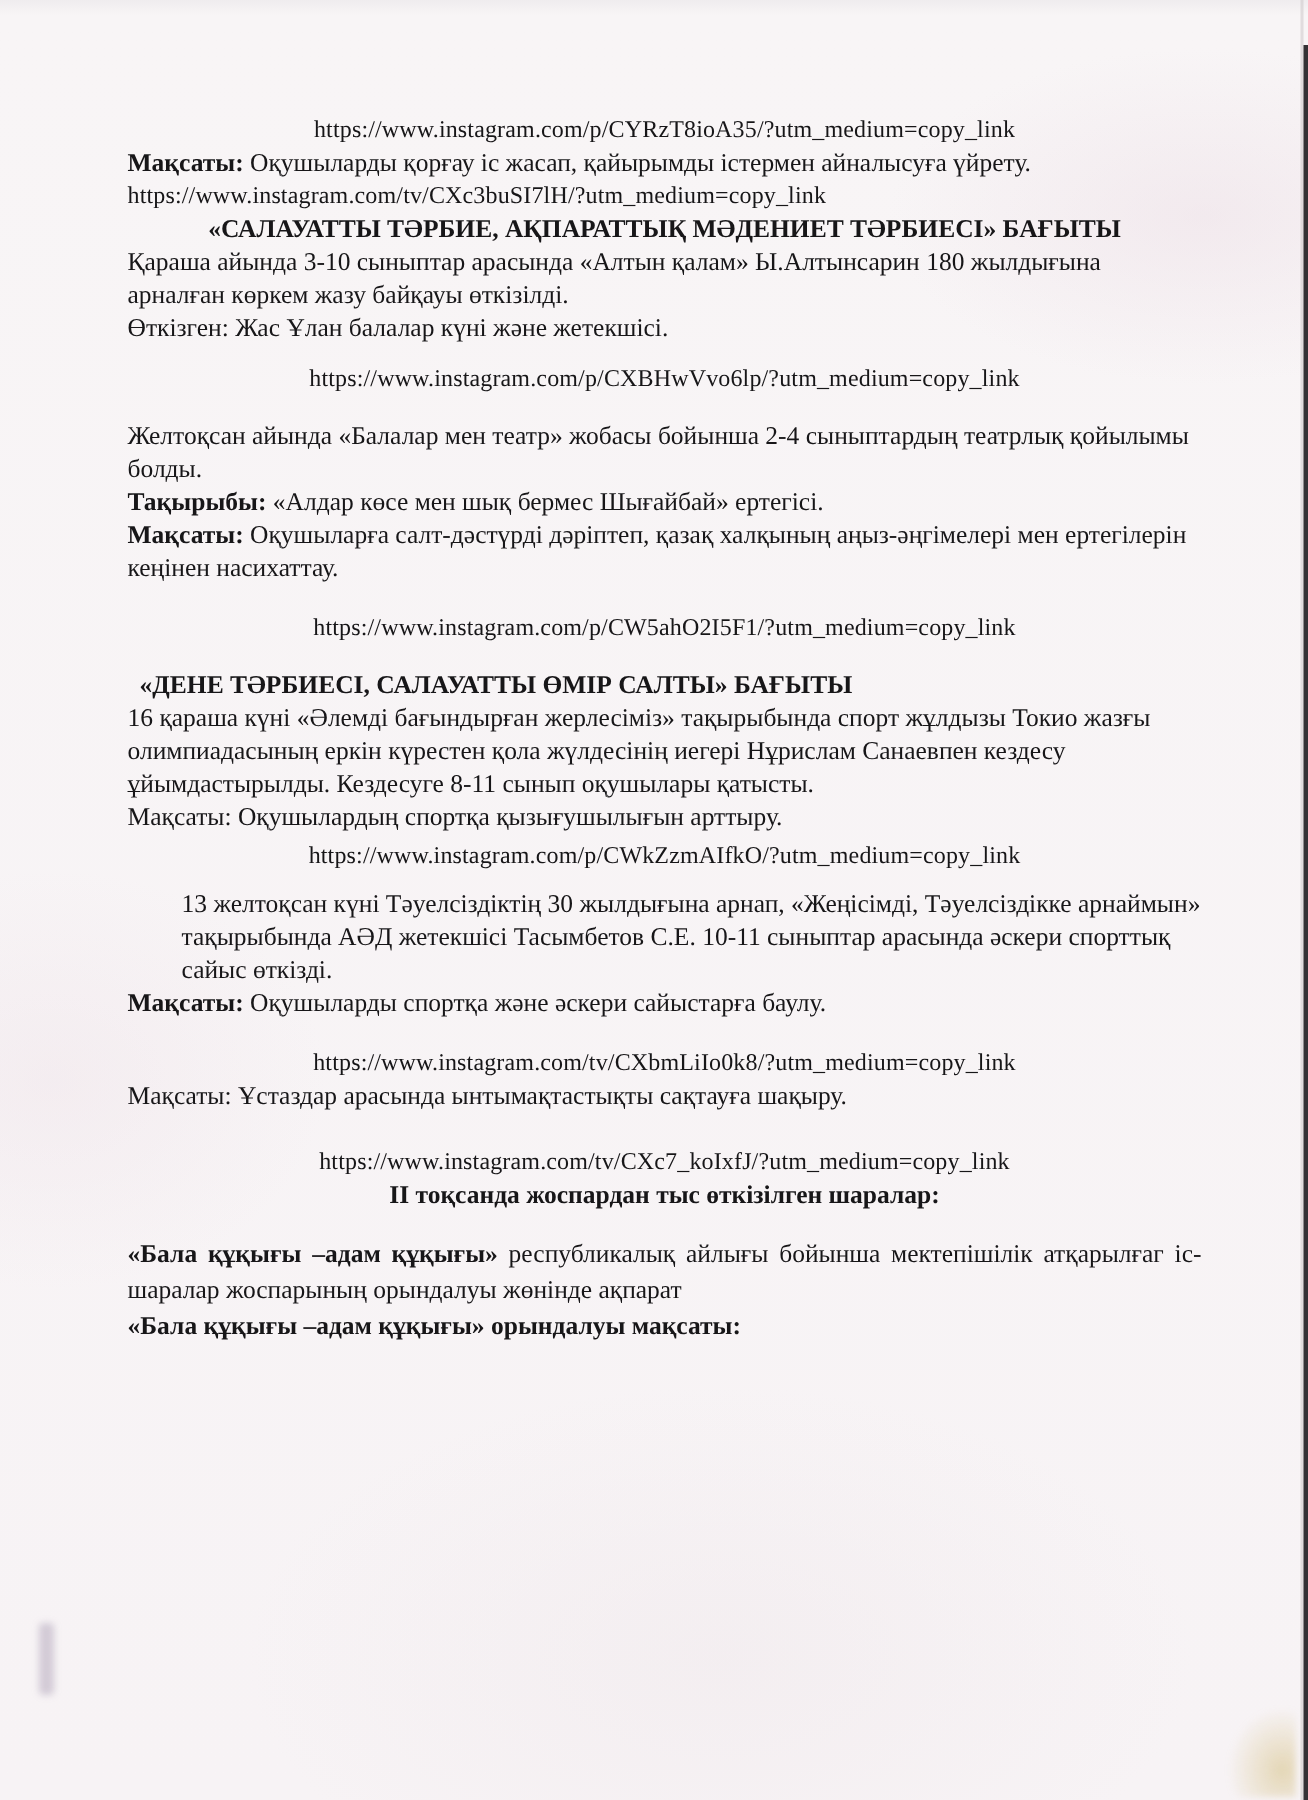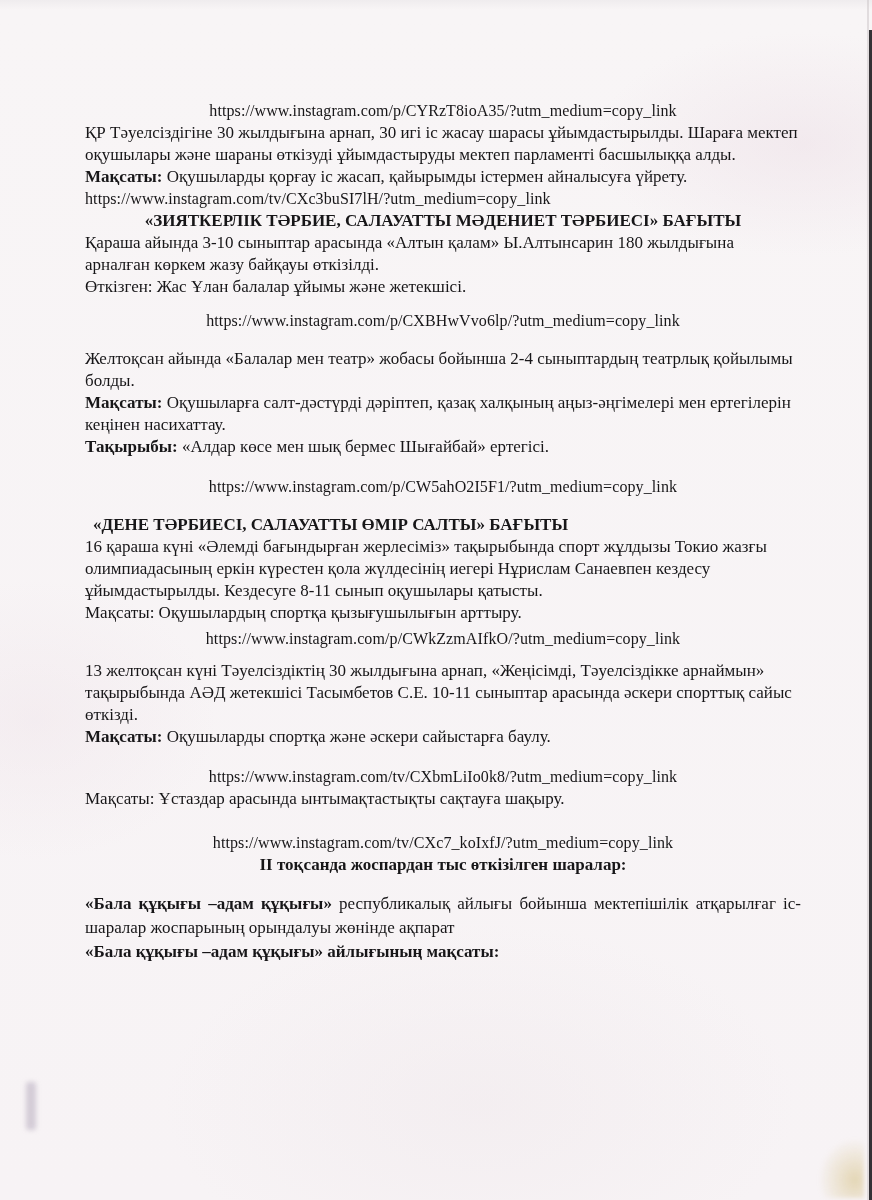--- a/index.html
+++ b/index.html
@@ -17,34 +17,34 @@
     color:#171618;
   }
   .scan-edge-right{position:absolute;top:30px;right:0;width:3px;height:1170px;background:#232124;opacity:.92;}
   .scan-edge-right-soft{position:absolute;top:0;right:3px;width:2px;height:1200px;background:#c9c3c6;opacity:.5;}
   .smudge-bottom-right{position:absolute;right:8px;bottom:2px;width:46px;height:60px;
     background:radial-gradient(ellipse at 80% 70%, rgba(205,180,105,.45), rgba(205,180,105,0) 70%);
     filter:blur(2px);}
   .ghost-left{position:absolute;left:26px;top:1082px;width:10px;height:48px;
     background:rgba(120,100,135,.28);filter:blur(2.5px);border-radius:3px;}
   .content{
-    position:absolute;left:85px;top:100px;width:716px;
+    position:absolute;left:85px;top:76px;width:716px;
     font-size:17px;line-height:22px;
   }
   p{margin:0;}
   .url{font-size:16px;letter-spacing:.1px;}
   .center{text-align:center;}
   b,.b{font-weight:bold;}
   .h{font-weight:bold;}
   .mt-url3{margin-top:12px;}
   .mt-p5{margin-top:16px;}
   .mt-url4{margin-top:18px;}
   .mt-h2{margin-top:16px;}
   .mt-url5{margin-top:4px;}
-  .mt-p10{margin-top:10px;}
+  .mt-p10{margin-top:10px;margin-left:36px;}
   .mt-url6{margin-top:18px;}
   .mt-p12{margin-top:12px;}
   .mt-url7{margin-top:22px;}
   .mt-p14{margin-top:16px;}
   .mt-p15{margin-top:16px;}
   .bottom{line-height:24px;}
   .just{text-align:justify;}
   .indent{text-indent:24px;}
   .pad-l{padding-left:8px;}
 </style>
@@ -53,48 +53,47 @@
 
 <div class="page">
   <div class="scan-edge-right-soft"></div>
   <div class="scan-edge-right"></div>
   <div class="smudge-bottom-right"></div>
   <div class="ghost-left"></div>
 
   <div class="content">
 
     <p class="url center">https://www.instagram.com/p/CYRzT8ioA35/?utm_medium=copy_link</p>
-    <p>ҚР Тәуелсіздігіне 30 жылдығына арнап, 30 игі іс жасау шарасы ұйымдастырылды. Шараға мектеп оқушылары және шараны өткізуді ұйымдастыруды мектеп парламенті басшылыққа алды.</p>
     <p><b>Мақсаты:</b><span> Оқушыларды қорғау іс жасап, қайырымды істермен айналысуға үйрету.</span></p>
     <p class="url">https://www.instagram.com/tv/CXc3buSI7lH/?utm_medium=copy_link</p>
 
-    <p class="h center">«ЗИЯТКЕРЛІК ТӘРБИЕ, САЛАУАТТЫ МӘДЕНИЕТ ТӘРБИЕСІ» БАҒЫТЫ</p>
+    <p class="h center">«САЛАУАТТЫ ТӘРБИЕ, АҚПАРАТТЫҚ МӘДЕНИЕТ ТӘРБИЕСІ» БАҒЫТЫ</p>
     <p>Қараша айында 3-10 сыныптар арасында «Алтын қалам» Ы.Алтынсарин 180 жылдығына арналған көркем жазу байқауы өткізілді.</p>
-    <p>Өткізген: Жас Ұлан балалар ұйымы және жетекшісі.</p>
+    <p>Өткізген: Жас Ұлан балалар күні және жетекшісі.</p>
 
     <p class="url center mt-url3">https://www.instagram.com/p/CXBHwVvo6lp/?utm_medium=copy_link</p>
 
     <p class="mt-p5">Желтоқсан айында «Балалар мен театр» жобасы бойынша 2-4 сыныптардың театрлық қойылымы болды.</p>
+    <p><b>Тақырыбы:</b><span> «Алдар көсе мен шық бермес Шығайбай» ертегісі.</span></p>
     <p><b>Мақсаты:</b><span> Оқушыларға салт-дәстүрді дәріптеп, қазақ халқының аңыз-әңгімелері мен ертегілерін кеңінен насихаттау.</span></p>
-    <p><b>Тақырыбы:</b><span> «Алдар көсе мен шық бермес Шығайбай» ертегісі.</span></p>
 
     <p class="url center mt-url4">https://www.instagram.com/p/CW5ahO2I5F1/?utm_medium=copy_link</p>
 
     <p class="h pad-l mt-h2">«ДЕНЕ ТӘРБИЕСІ, САЛАУАТТЫ ӨМІР САЛТЫ» БАҒЫТЫ</p>
     <p>16 қараша күні «Әлемді бағындырған жерлесіміз» тақырыбында спорт жұлдызы Токио жазғы олимпиадасының еркін күрестен қола жүлдесінің иегері Нұрислам Санаевпен кездесу ұйымдастырылды. Кездесуге 8-11 сынып оқушылары қатысты.</p>
     <p>Мақсаты: Оқушылардың спортқа қызығушылығын арттыру.</p>
     <p class="url center mt-url5">https://www.instagram.com/p/CWkZzmAIfkO/?utm_medium=copy_link</p>
 
     <p class="mt-p10">13 желтоқсан күні Тәуелсіздіктің 30 жылдығына арнап, «Жеңісімді, Тәуелсіздікке арнаймын» тақырыбында АӘД жетекшісі Тасымбетов С.Е. 10-11 сыныптар арасында әскери спорттық сайыс өткізді.</p>
     <p><b>Мақсаты:</b><span> Оқушыларды спортқа және әскери сайыстарға баулу.</span></p>
 
     <p class="url center mt-url6">https://www.instagram.com/tv/CXbmLiIo0k8/?utm_medium=copy_link</p>
 
     <p>Мақсаты: Ұстаздар арасында ынтымақтастықты сақтауға шақыру.</p>
 
     <p class="url center mt-url7">https://www.instagram.com/tv/CXc7_koIxfJ/?utm_medium=copy_link</p>
     <p class="h center">ІІ тоқсанда жоспардан тыс өткізілген шаралар:</p>
 
     <p class="bottom just mt-p14"><b>«Бала құқығы –адам құқығы»</b><span> республикалық айлығы бойынша мектепішілік атқарылғаг іс-шаралар жоспарының орындалуы жөнінде ақпарат</span></p>
-    <p class="bottom h">«Бала құқығы –адам құқығы» айлығының мақсаты:</p>
+    <p class="bottom h">«Бала құқығы –адам құқығы» орындалуы мақсаты:</p>
 
   </div>
 </div>
 
 </body></html>

